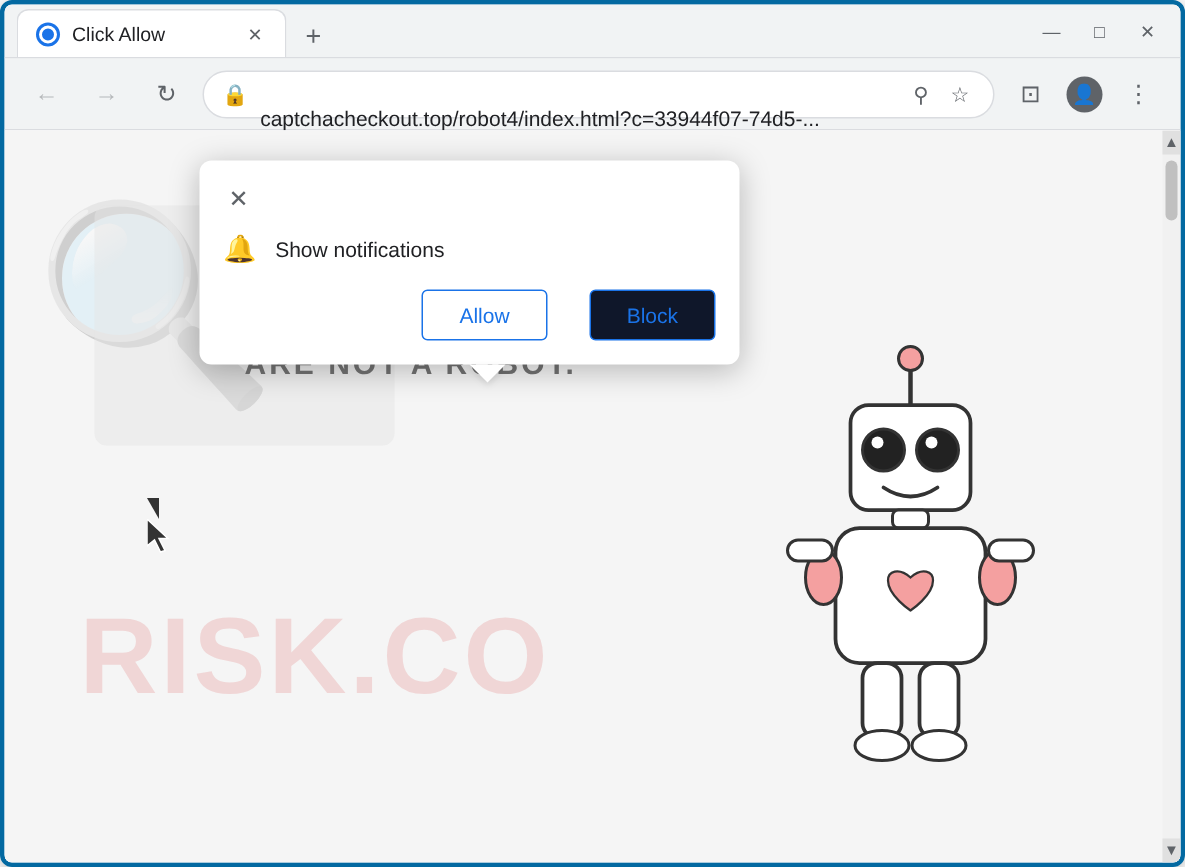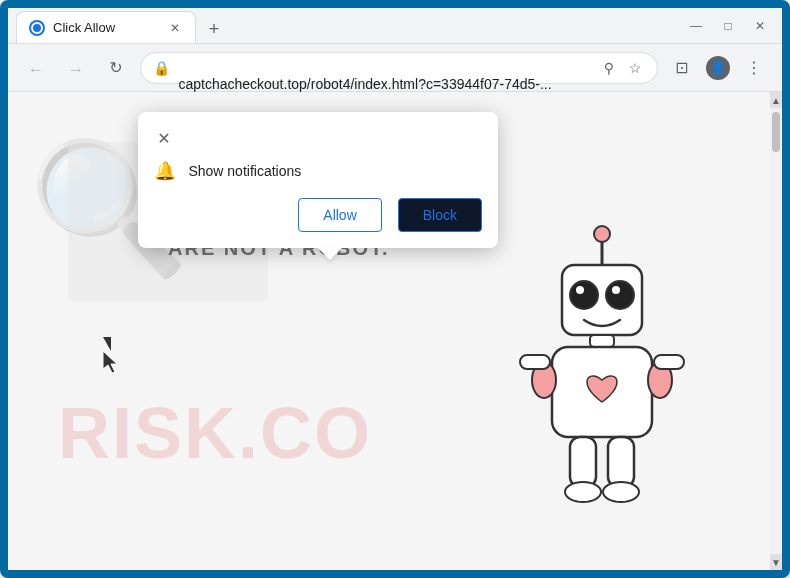--- a/index.html
+++ b/index.html
@@ -9,21 +9,21 @@
       height: 578px;
       font-family: 'Segoe UI', Arial, sans-serif;
       overflow: hidden;
       background: #fff;
     }
 
     
     .browser-window {
       width: 790px;
       height: 578px;
-      border: 8px solid #0369a1;
+      border: 3px solid #0369a1;
       border-radius: 8px;
       display: flex;
       flex-direction: column;
       overflow: hidden;
       box-shadow: 0 2px 10px rgba(0,0,0,0.3);
     }
 
     
     .title-bar {
       background: #f1f3f4;
@@ -353,21 +353,21 @@
     }
 
     .notification-text {
       font-size: 14px;
       color: #202124;
     }
 
     .popup-buttons {
       display: flex;
       justify-content: flex-end;
-      gap: 16px;
+      gap: 28px;
     }
 
     .btn-allow {
       padding: 8px 24px;
       border-radius: 4px;
       border: 1px solid #1a73e8;
       background: #fff;
       color: #1a73e8;
       font-size: 14px;
       font-weight: 500;

